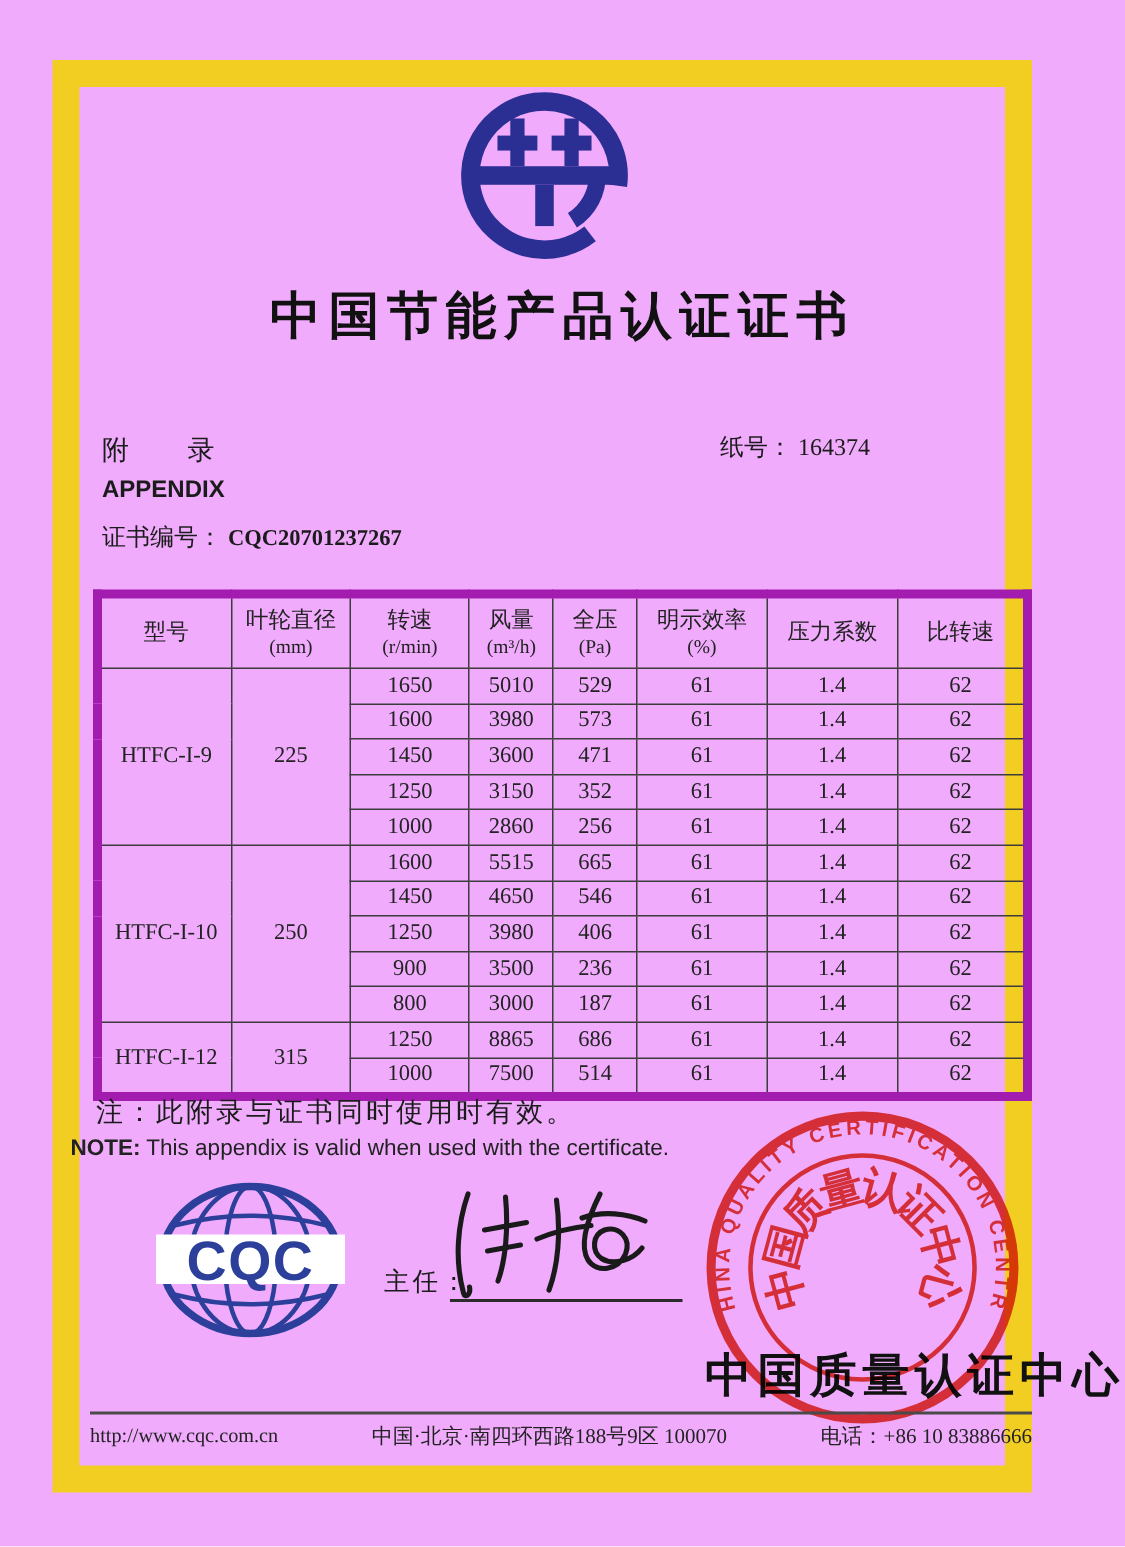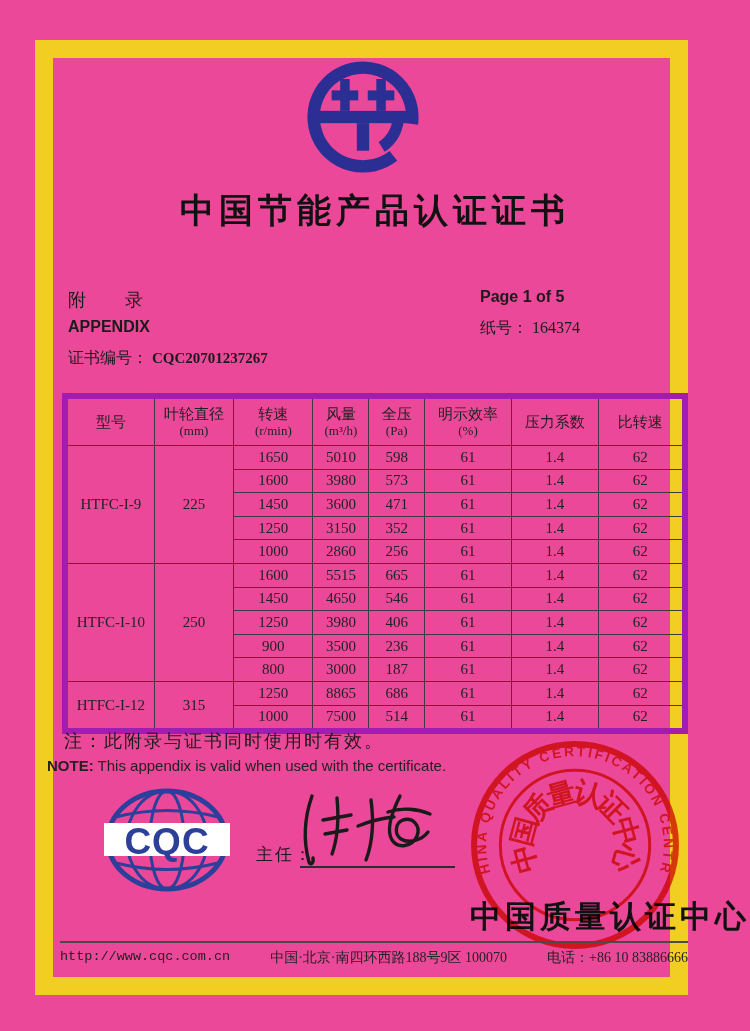--- a/index.html
+++ b/index.html
@@ -1,16 +1,16 @@
 <!DOCTYPE html>
 <html><head>
 <meta charset="utf-8">
 <style>
   html,body{margin:0;padding:0;background:#ffffff;}
-  .page{position:relative;width:750px;height:1031px;background:#ec4899;overflow:hidden;
+  .page{position:relative;width:750px;height:1031px;background:#f0abfc;overflow:hidden;
         font-family:"Liberation Serif","DejaVu Serif",serif;color:#1b1b1b;}
   .frame{position:absolute;left:35px;top:40px;width:653px;height:955px;
          border:18px solid #f2ce22;box-sizing:border-box;
          background:transparent;}
 
   .energy-logo{position:absolute;left:306px;top:60px;width:114px;height:114px;}
   .cert-title{position:absolute;left:0;top:188px;width:750px;text-align:center;
               font-family:"Liberation Sans","DejaVu Sans",sans-serif;
               font-weight:bold;font-size:34px;letter-spacing:5px;color:#111;}
 
@@ -49,21 +49,21 @@
   .stamp{position:absolute;left:468px;top:738px;width:214px;height:214px;
          mix-blend-mode:multiply;opacity:.93;}
   .stamp text{font-family:"Liberation Serif","DejaVu Serif",serif;}
   .stamp .ring-en{font-family:"Liberation Sans","DejaVu Sans",sans-serif;
                   font-size:13.5px;font-weight:bold;letter-spacing:2.5px;}
   .stamp .cn{font-size:28px;font-weight:bold;}
 
   .footer-rule{position:absolute;left:60px;top:941px;width:628px;border-top:2px solid #4a4a4a;}
   .footer{position:absolute;left:60px;top:949px;width:628px;display:flex;
           justify-content:space-between;align-items:flex-start;font-size:13.5px;}
-  .footer .url{font-family:Liberation Mono, monospace;color:#222;}
+  .footer .url{font-family:Liberation Serif, serif;color:#222;}
   .footer .addr{font-size:14px;color:#222;}
   .footer .tel{font-size:14px;color:#222;}
 </style>
 </head>
 <body>
 
 <div class="page">
 
   <div class="frame"></div>
 
@@ -85,21 +85,20 @@
   <div class="hdr-left">
     <div class="hdr-line1">附　　录</div>
     <div class="hdr-line2">APPENDIX</div>
     <div class="hdr-line3">
       <span>证书编号：</span>
       <span class="val">CQC20701237267</span>
     </div>
   </div>
 
   <div class="hdr-right">
-    <div class="hdr-line2">Page 1 of 5</div>
     <div class="hdr-line3">
       <span>纸号：</span>
       <span>164374</span>
     </div>
   </div>
 
   <table class="spec">
     <colgroup>
       <col style="width:14.4%">
         <col style="width:12.8%">
@@ -142,21 +141,21 @@
             <div>比转速</div>
           </th>
         </tr>
       </thead>
     <tbody>
         <tr>
           <td rowspan="5">HTFC-I-9</td>
           <td rowspan="5">225</td>
           <td>1650</td>
           <td>5010</td>
-          <td>598</td>
+          <td>529</td>
           <td>61</td>
           <td>1.4</td>
           <td>62</td>
         </tr>
         <tr>
           <td>1600</td>
           <td>3980</td>
           <td>573</td>
           <td>61</td>
           <td>1.4</td>

